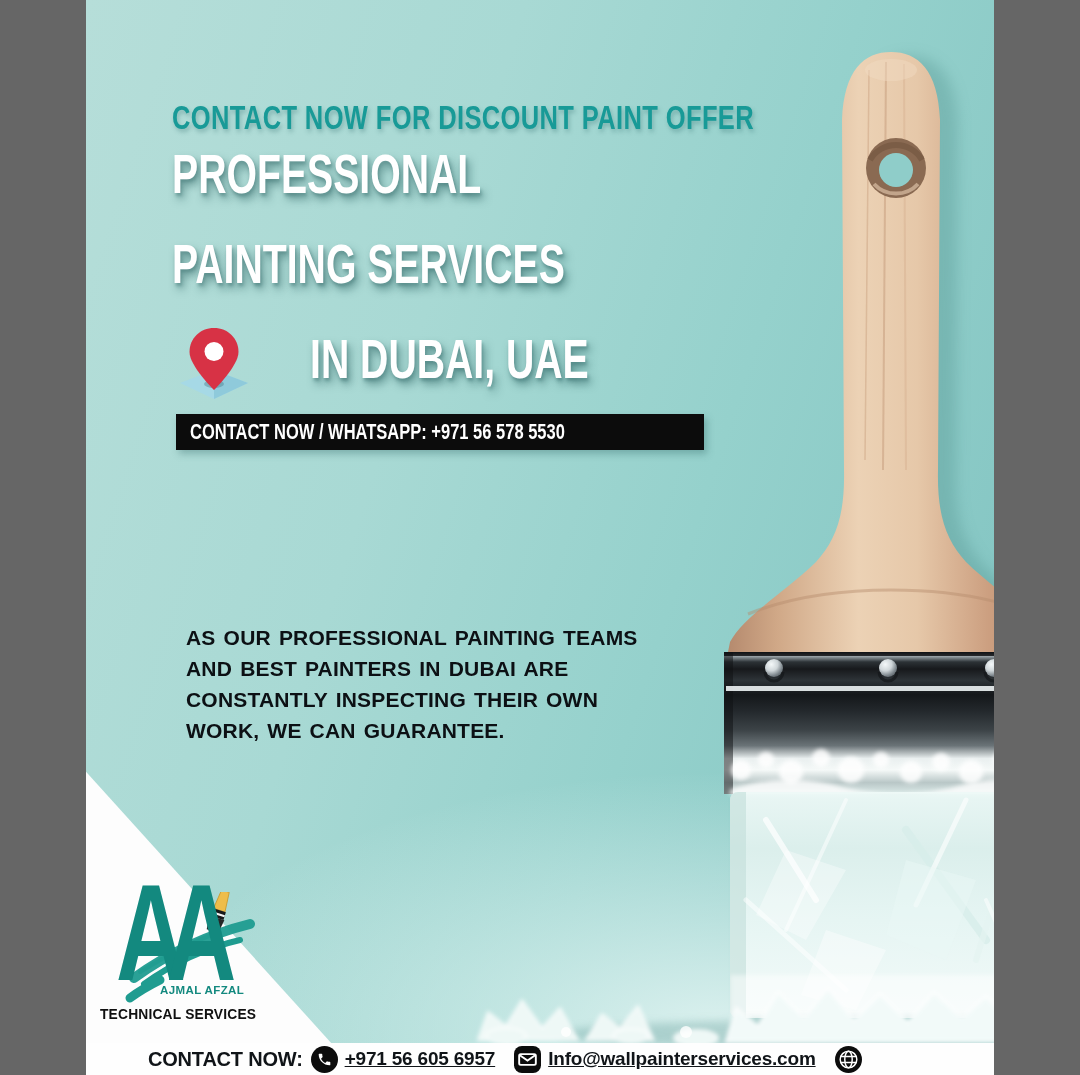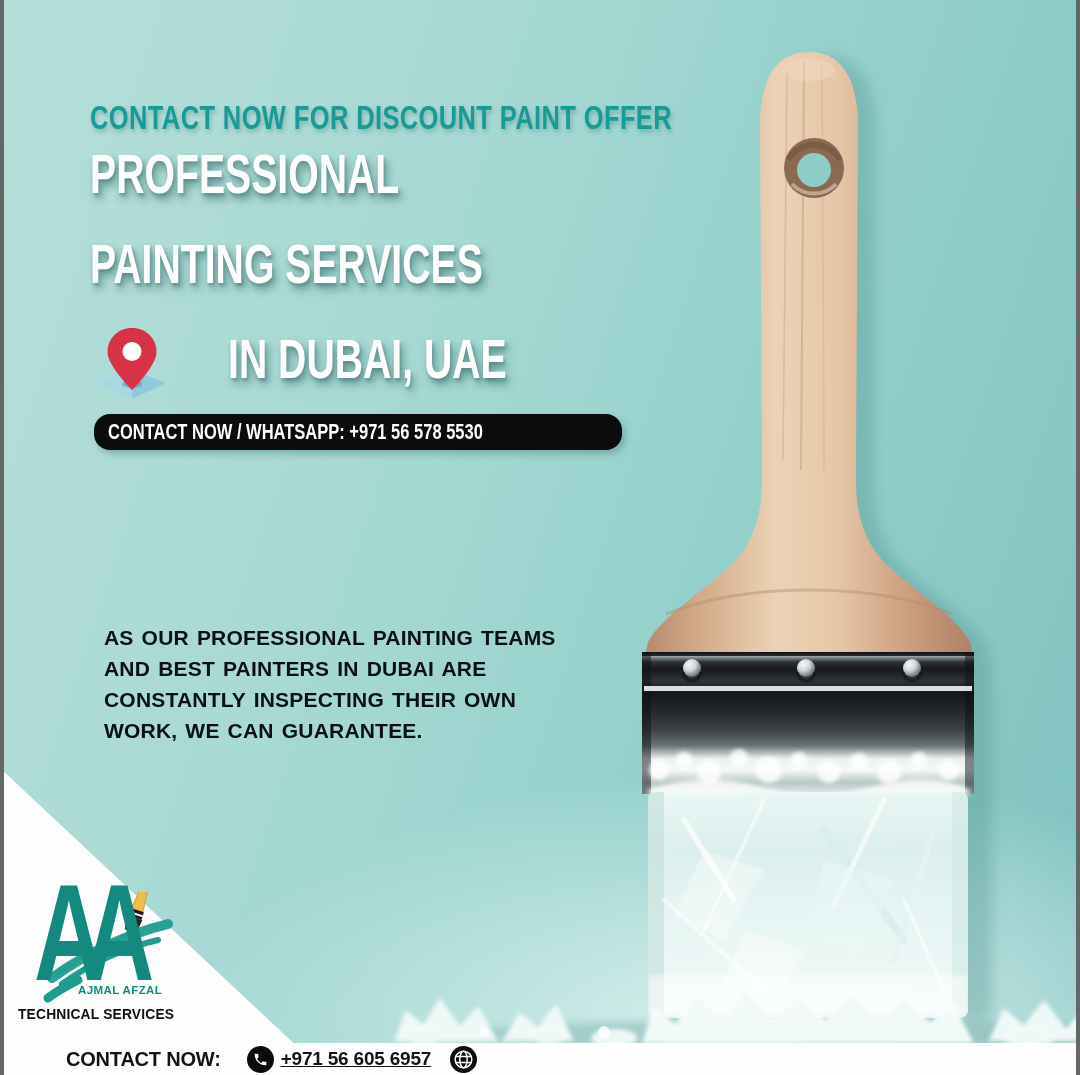--- a/index.html
+++ b/index.html
@@ -1,18 +1,18 @@
 <!DOCTYPE html>
 <html><head>
 <meta charset="utf-8">
 <style>
   html,body{margin:0;padding:0;background:#666;}
   .poster{
     position:relative;
-    width:1072px;height:1075px;
+    width:908px;height:1075px;
     margin:0 auto;
     overflow:hidden;
     font-family:"Liberation Sans",sans-serif;
     background:
       radial-gradient(ellipse 920px 420px at 70% 96%, rgba(234,248,246,0.85), rgba(234,248,246,0) 62%),
       linear-gradient(108deg,#b6ded9 0%,#a8d9d4 35%,#95d1cc 62%,#7fc2c0 100%);
   }
   .cond{display:inline-block;transform-origin:0 50%;}
   
   .tagline{
@@ -32,21 +32,20 @@
   .headline-line .cond{transform:scaleX(0.70);}
   .hl1{top:146px;} .hl2{top:236px;} .hl3{top:331px;left:180px;margin-left:44px;}
   .pin-wrap{position:absolute;left:92px;top:326px;width:72px;height:76px;z-index:6;}
   
   .whatsapp-bar{
     position:absolute;left:90px;top:414px;z-index:6;
     background:#0c0c0c;color:#ffffff;
     padding:7px 14px;white-space:nowrap;
     font-weight:900;font-size:22px;line-height:1;
     box-shadow:3px 4px 7px rgba(45,100,100,0.35);
-    border-radius:16px;
   }
   .whatsapp-bar .cond{transform:scaleX(0.75);}
   
   .body-text{
     position:absolute;left:100px;top:622px;width:478px;z-index:6;
     color:#0c1014;font-weight:700;font-size:21px;line-height:31px;
     letter-spacing:0.2px;word-spacing:2px;
   }
   
   .white-triangle{
@@ -72,21 +71,21 @@
   }
   .logo-subtitle .cond{transform:scaleX(0.92);}
   
   .footer-bar{
     position:absolute;left:0;bottom:0;width:1080px;height:32px;z-index:8;
     background:#fefefe;display:flex;align-items:center;
     padding-left:62px;box-sizing:border-box;
     color:#101418;font-weight:700;font-size:19px;letter-spacing:-0.2px;
     white-space:nowrap;
   }
-  .footer-label{font-weight:900;font-size:20px;margin-right:26px;}
+  .footer-label{font-weight:900;font-size:20px;margin-right:8px;}
   .footer-item{display:flex;align-items:center;gap:7px;margin-right:19px;text-decoration:underline;}
   .footer-item svg{display:block;}
   
   .brush-photo{position:absolute;left:380px;top:30px;width:700px;height:1030px;z-index:1;}
 </style>
 </head>
 <body>
 
 <div class="poster">
 
@@ -281,20 +280,28 @@
     <span class="footer-label">CONTACT NOW:</span>
     <span class="footer-item">
       <svg width="27" height="27" viewBox="0 0 24 24" xmlns="http://www.w3.org/2000/svg">
         <circle cx="12" cy="12" r="12" fill="#0c0c0c"></circle>
         <path transform="translate(5.1,5.1) scale(0.575)" fill="#ffffff" d="M6.62 10.79c1.44 2.83 3.76 5.14 6.59 6.59l2.2-2.21c.27-.27.67-.36 1.02-.24 1.12.37 2.33.57 3.57.57.55 0 1 .45 1 1V20c0 .55-.45 1-1 1-9.39 0-17-7.61-17-17 0-.55.45-1 1-1h3.5c.55 0 1 .45 1 1 0 1.25.2 2.45.57 3.57.11.35.03.74-.25 1.02l-2.2 2.2z"></path>
       </svg>
       <span>+971 56 605 6957</span>
     </span>
     <span class="footer-item">
       <svg width="27" height="27" viewBox="0 0 24 24" xmlns="http://www.w3.org/2000/svg">
+        <rect width="24" height="24" rx="7" fill="#0c0c0c"></rect>
+        <rect x="4.6" y="7.2" width="14.8" height="9.6" rx="1.4" fill="none" stroke="#ffffff" stroke-width="1.7"></rect>
+        <path d="M5.2 8.2 L12 13 L18.8 8.2" fill="none" stroke="#ffffff" stroke-width="1.7"></path>
+      </svg>
+      <span>Info@wallpainterservices.com</span>
+    </span>
+    <span class="footer-item">
+      <svg width="27" height="27" viewBox="0 0 24 24" xmlns="http://www.w3.org/2000/svg">
         <circle cx="12" cy="12" r="12" fill="#0c0c0c"></circle>
         <g stroke="#ffffff" stroke-width="1.3" fill="none">
           <circle cx="12" cy="12" r="7.4"></circle>
           <ellipse cx="12" cy="12" rx="3.3" ry="7.4"></ellipse>
           <path d="M5 9.4 H19 M5 14.6 H19"></path>
         </g>
       </svg>
     </span>
   </div>
 

